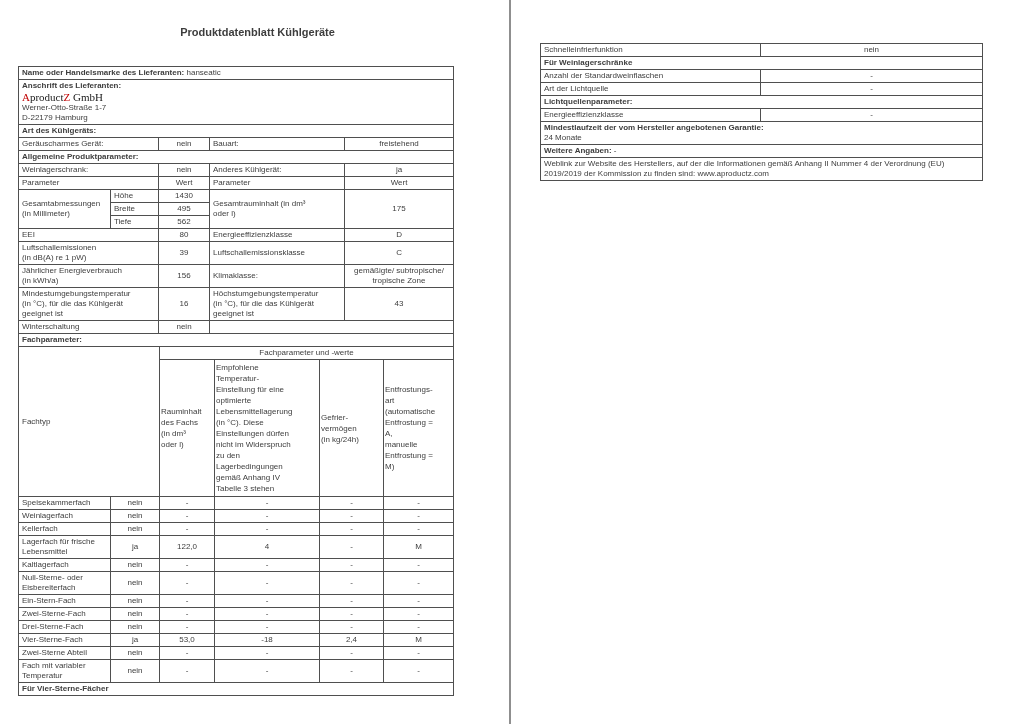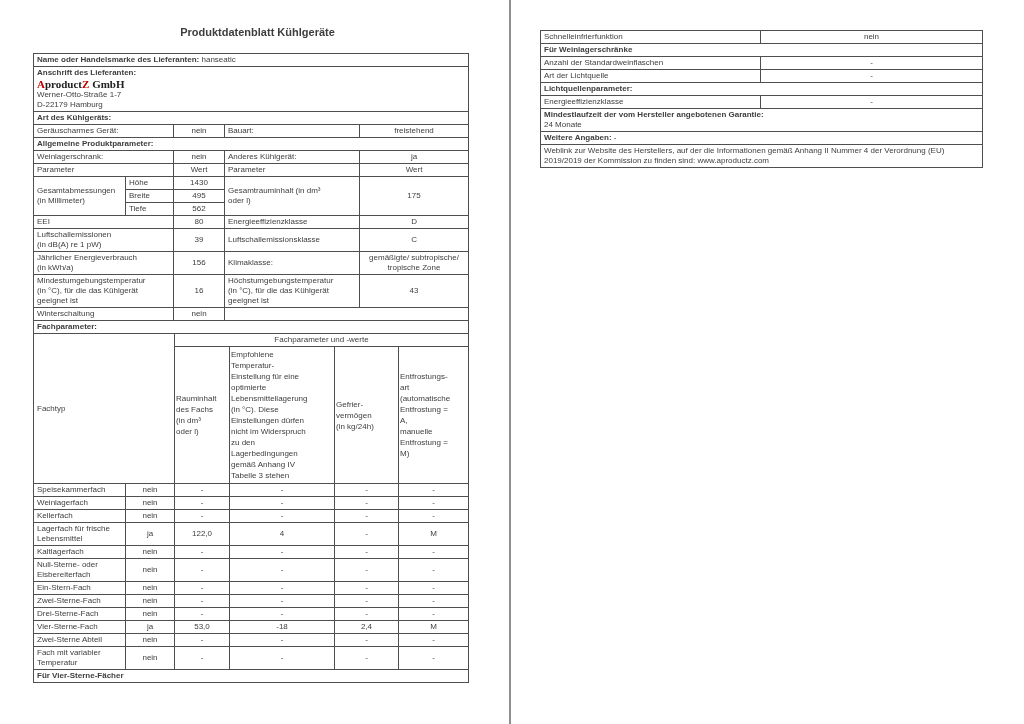--- a/index.html
+++ b/index.html
@@ -22,40 +22,40 @@
   .divider {
     position: absolute; left: 509px; top: 0;
     width: 2px; height: 724px;
     background: var(--divider);
   }
   .doc-title {
     position: absolute; left: 40px; top: 26px; width: 435px;
     margin: 0; text-align: center;
     font-size: 11px; font-weight: bold;
   }
-  .pageL { position: absolute; left: 33px; top: 53px; width: 435px; }
+  .pageL { position: absolute; left: 18px; top: 53px; width: 435px; }
   .pageR { position: absolute; left: 540px; top: 30px; width: 442px; }
-  table { border-collapse: collapse; table-layout: fixed; width: 435px; }
+  table { border-collapse: collapse; table-layout: fixed; width: 435px; margin-top: 13px; }
   table.tblR { width: 442px; }
   .tbl2, .tbl3 { margin-top: -1px; }
   td {
     border: 1px solid var(--border);
     font-size: 8px; line-height: 10px;
     padding: 1px 3px;
     vertical-align: middle;
     overflow: hidden;
     word-wrap: break-word;
   }
   .c { text-align: center; padding: 1px 1px; }
   .b { font-weight: bold; }
   .pre { white-space: pre-line; }
   .hdrcell { line-height: 11px; text-align: left; padding: 2px 1px; white-space: pre-line; }
   .logo {
     font-family: "Liberation Serif", serif;
-    font-weight: bold; font-size: 11px; line-height: 12px;
+    font-weight: normal; font-size: 11px; line-height: 12px;
     color: #202020;
   }
   .logo .red { color: var(--accent_red); }
   .addr { line-height: 10px; }
   .sub { line-height: 10px; }
 </style>
 </head>
 <body>
 
 <div class="divider"></div>

